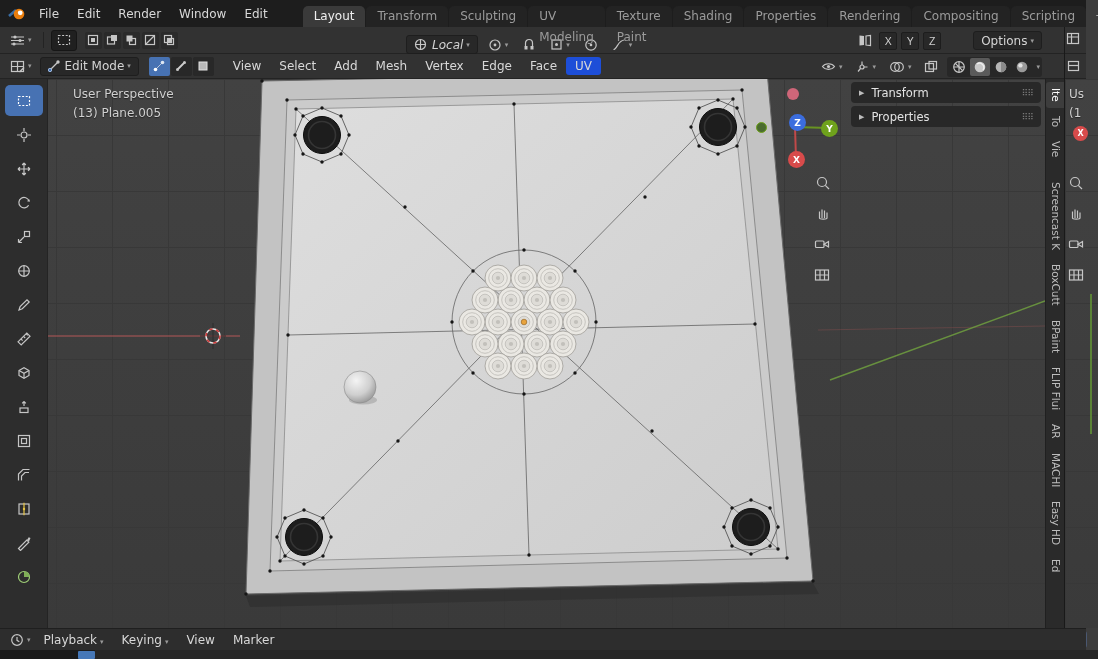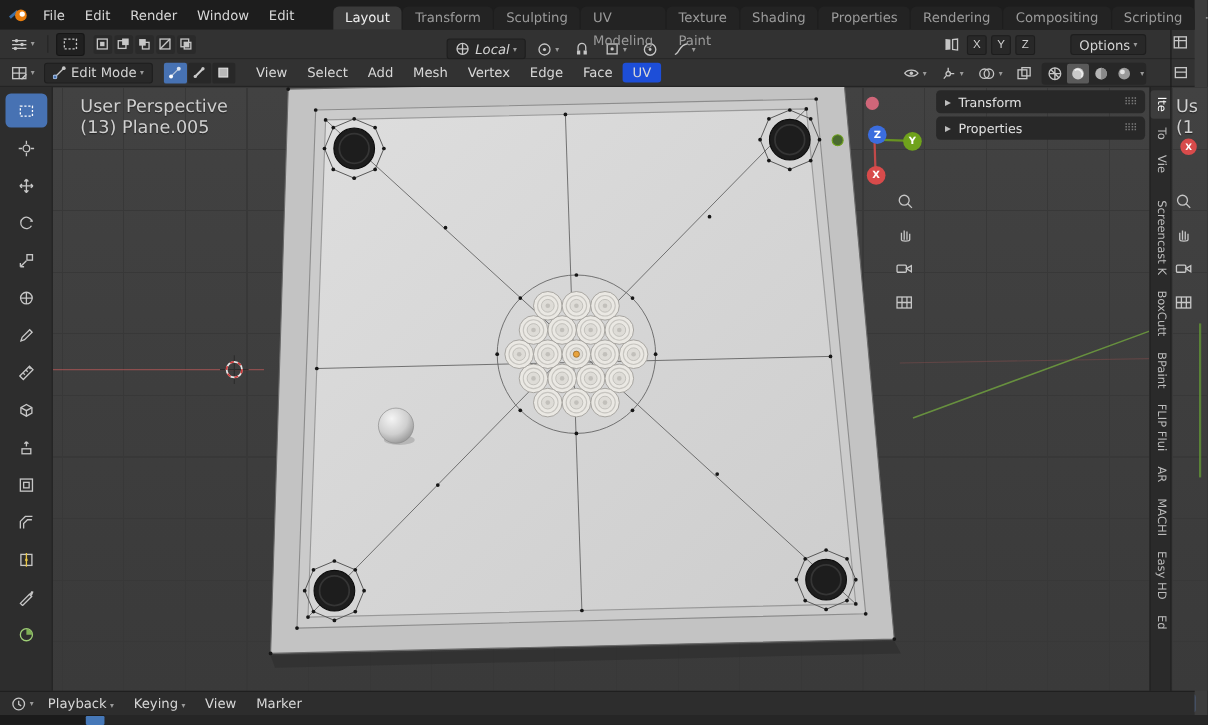--- a/index.html
+++ b/index.html
@@ -42,21 +42,21 @@
   .shading-group .sh { width:20px; height:18px; border-radius:2px; display:flex; align-items:center; justify-content:center; }
   .shading-group .sh.active { background:#5a5a5a; }
 
   .viewport { position:absolute; left:0; top:79px; width:1045px; height:549px; overflow:hidden;
     background-image:
       repeating-linear-gradient(to right, #383838 0 1px, transparent 1px 56px),
       repeating-linear-gradient(to bottom, #383838 0 1px, transparent 1px 56px),
       linear-gradient(#424242, #3a3a3a);
   }
   .scene-svg { position:absolute; left:0; top:0; }
-  .vp-label { position:absolute; left:73px; font-size:16px; color:#d0d0d0; text-shadow:0 1px 1px #222; }
+  .vp-label { position:absolute; left:73px; font-size:12px; color:#d0d0d0; text-shadow:0 1px 1px #222; }
 
   .toolbar { position:absolute; left:0; top:79px; width:48px; height:549px; background:#2d2d2d; border-right:1px solid #242424; display:flex; flex-direction:column; align-items:center; padding-top:6px; gap:3px; z-index:10; }
   .tool-btn { width:38px; height:31px; border-radius:5px; display:flex; align-items:center; justify-content:center; }
   .tool-btn.active { background:#4772b3; }
 
   .ball { position:absolute; border-radius:50%; display:flex; align-items:center; justify-content:center; font-size:9px; font-weight:bold; color:#fff; z-index:12; }
   .navbtn { position:absolute; width:24px; height:24px; border-radius:50%; display:flex; align-items:center; justify-content:center; z-index:12; }
 
   .npanel-header { position:absolute; left:851px; width:190px; height:21px; background:rgba(40,40,40,.96); border-radius:4px; display:flex; align-items:center; gap:7px; padding:0 8px; font-size:11.5px; color:#e2e2e2; z-index:12; }
   .grip { margin-left:auto; color:#7a7a7a; font-size:9px; letter-spacing:-1px; }

